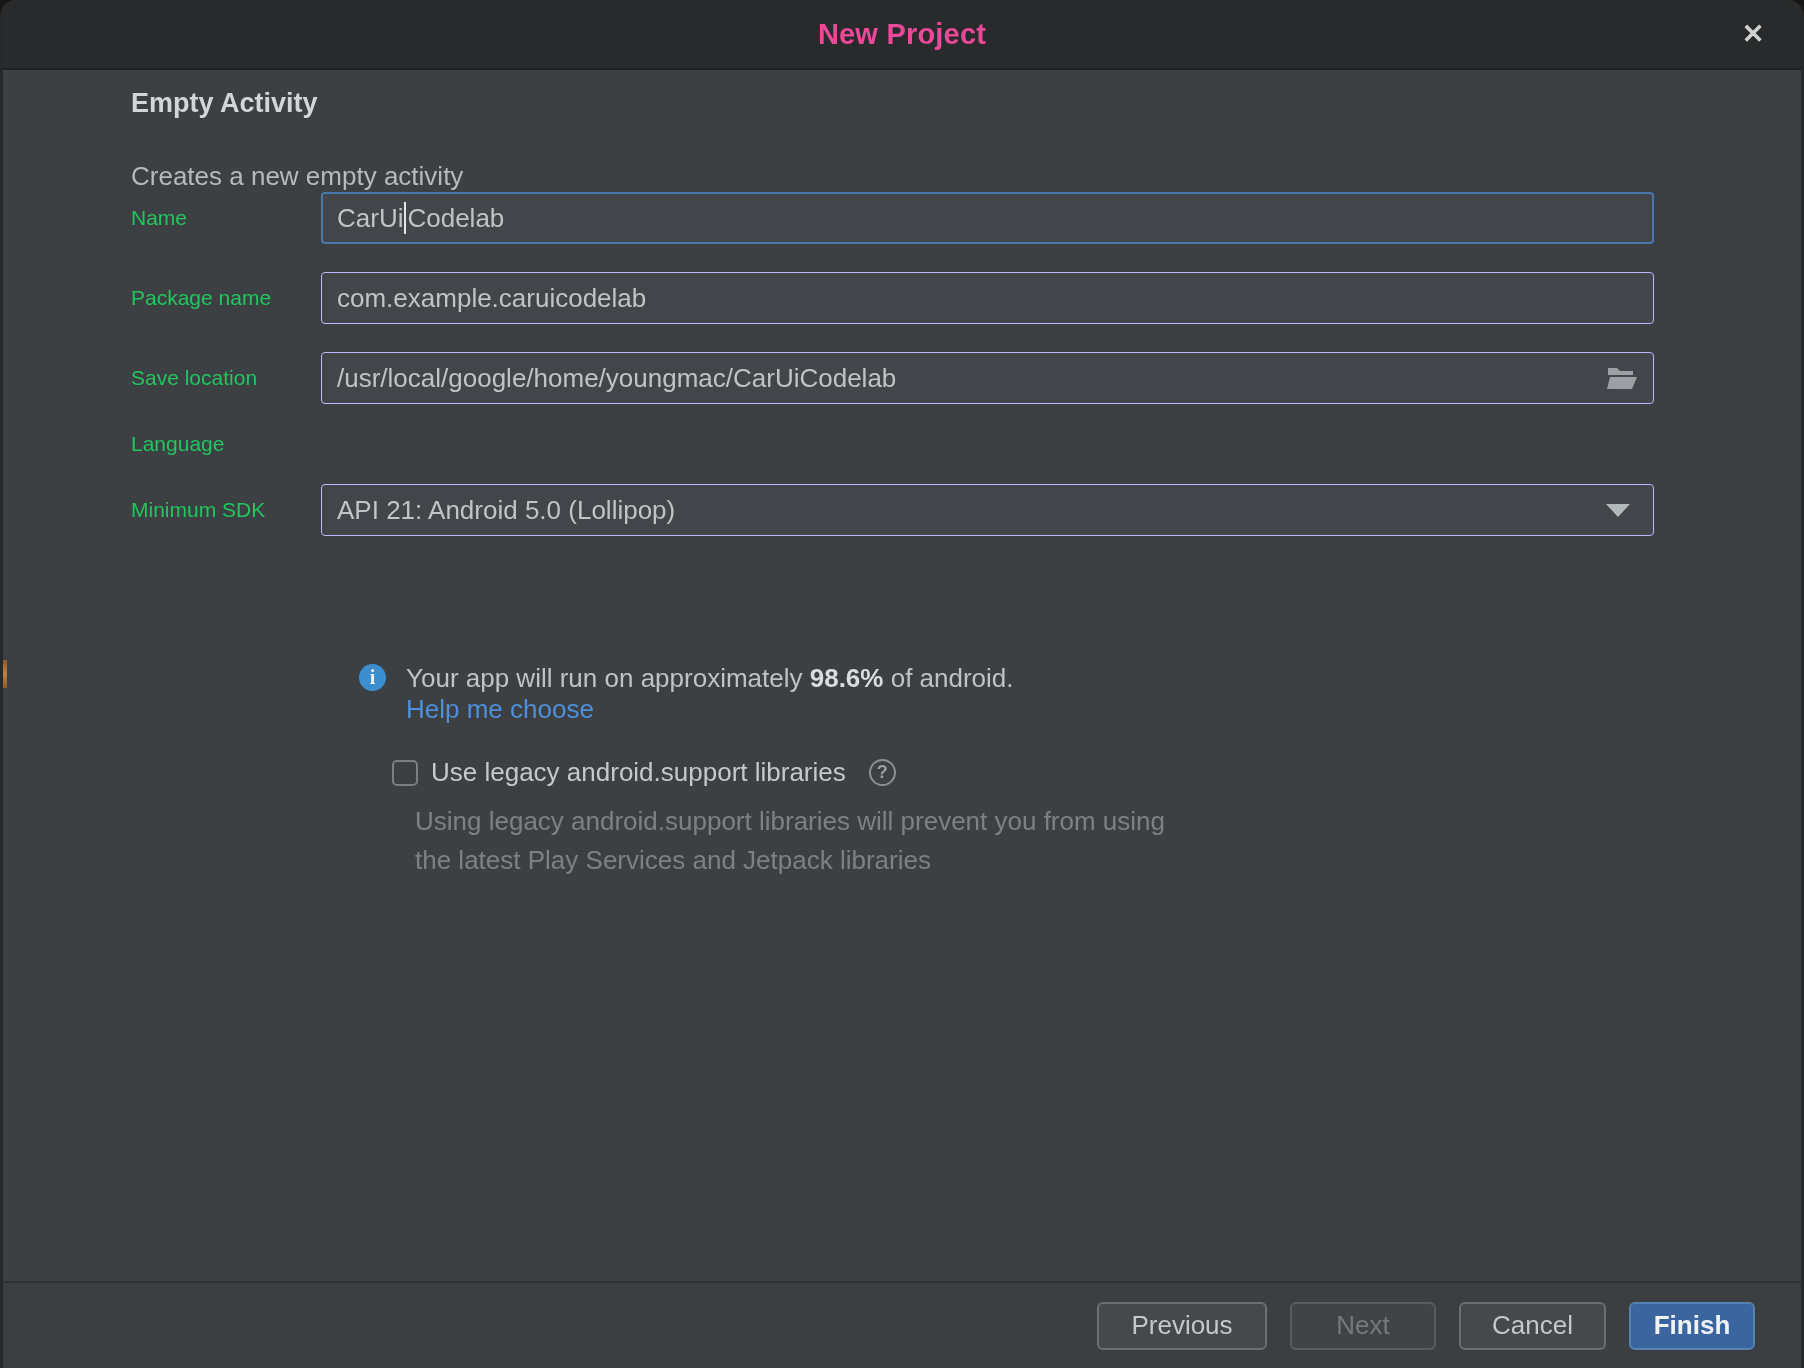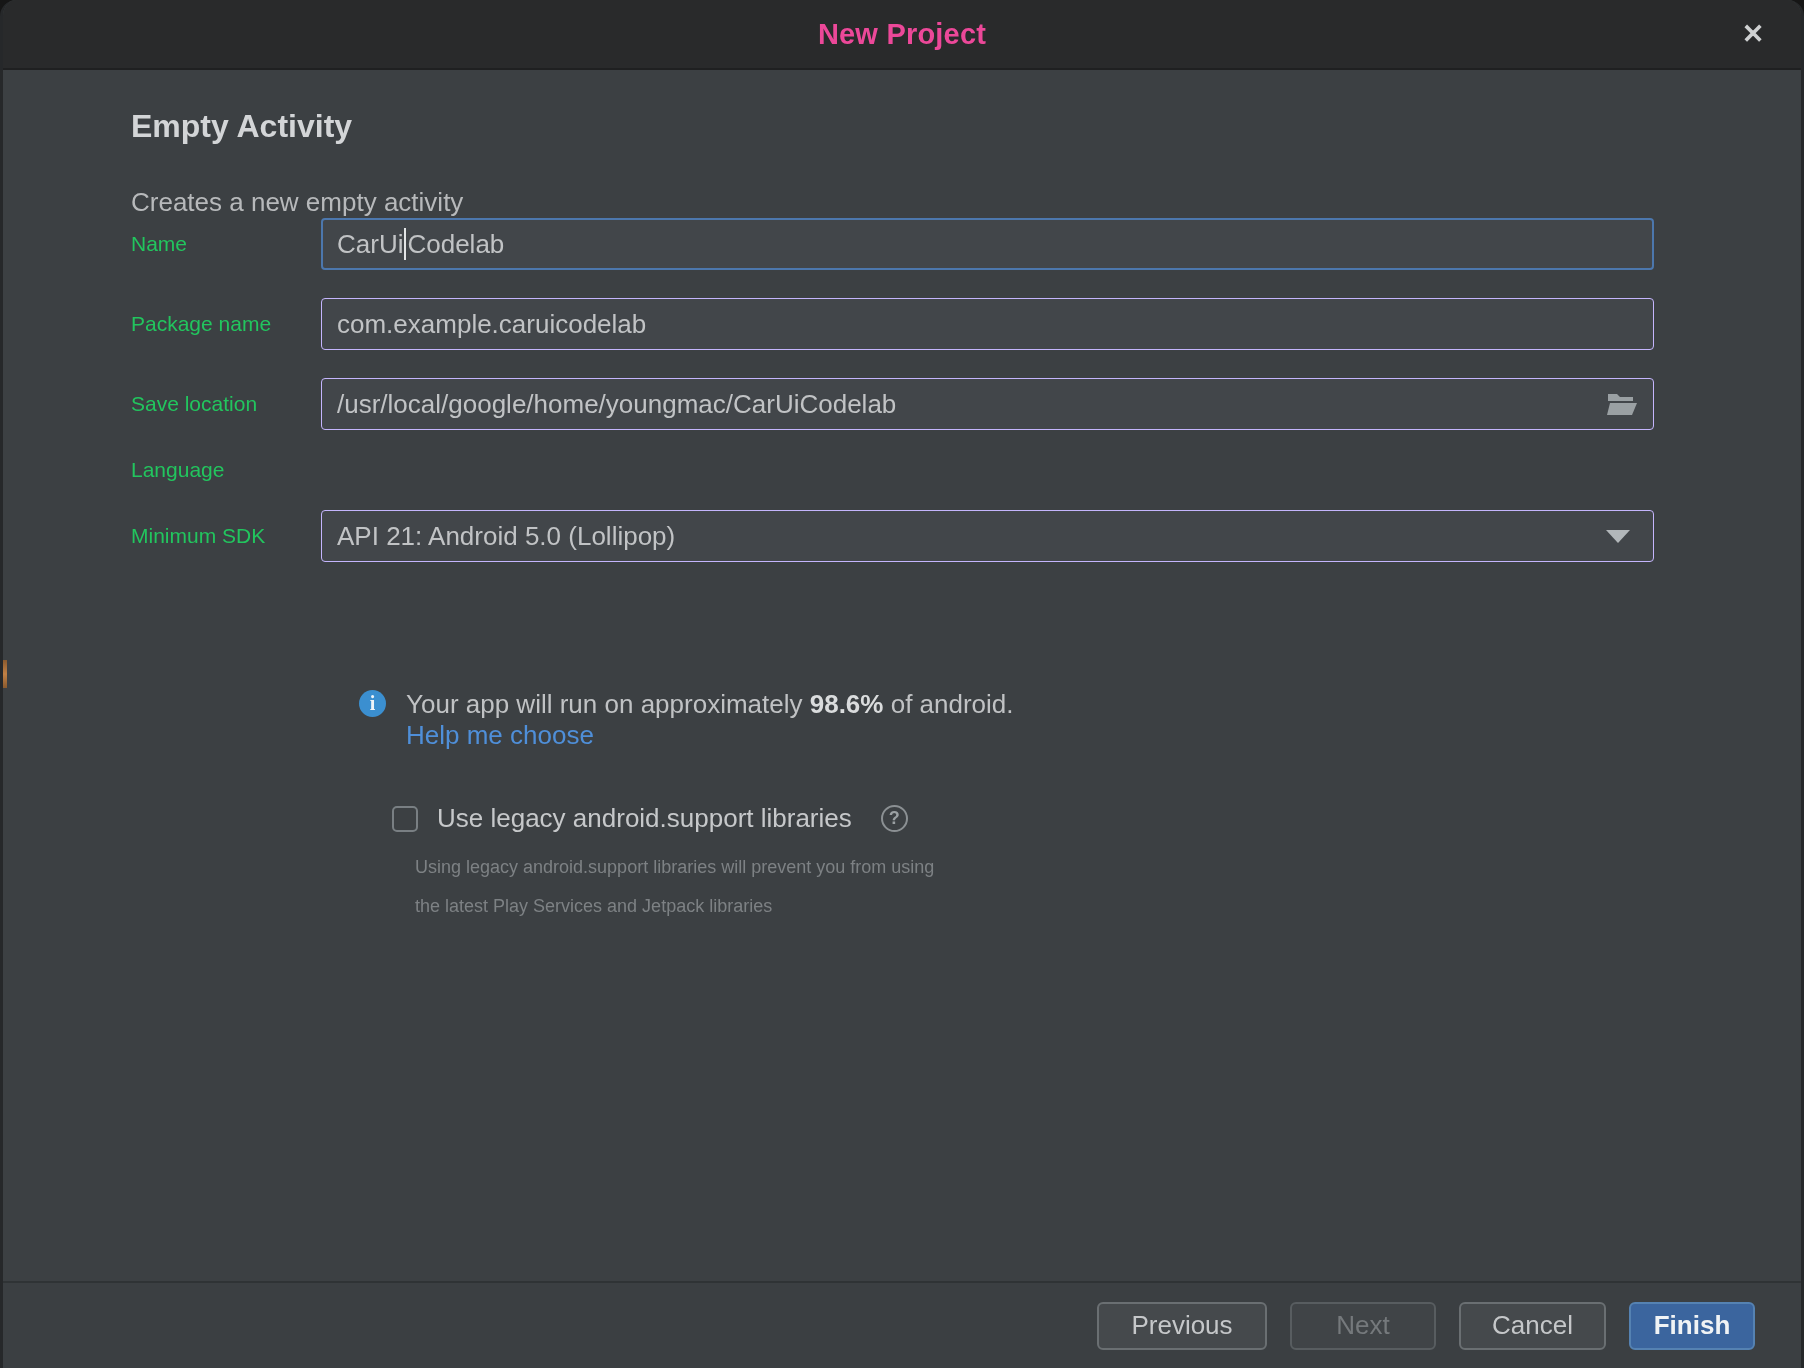--- a/index.html
+++ b/index.html
@@ -33,22 +33,22 @@
     color: #cfd1d2; font-size: 27px; font-weight: 700; cursor: pointer;
   }
 
   
   .content {
     position: relative;
     padding: 0 147px 0 128px;
     height: 1211px;
   }
   .heading {
-    padding-top: 38px;
-    color: #d3d5d7; font-size: 32px; font-weight: 700;
+    padding-top: 18px;
+    color: #d3d5d7; font-size: 27px; font-weight: 700;
   }
   .subheading {
     margin-top: 42px;
     color: #b7b9bb; font-size: 26px;
   }
 
   .form-row {
     display: flex; align-items: center;
     margin-bottom: 28px;
   }
@@ -99,38 +99,38 @@
   }
   .sdk-text { color: #c0c2c4; font-size: 26px; line-height: 32px; }
   .sdk-text .pct { font-weight: 700; color: #dadcdd; }
   .help-link {
     margin-left: 275px;
     color: #4f8fd9; font-size: 26px; cursor: pointer; width: max-content;
   }
 
   
   .legacy-row {
-    margin-top: 52px; margin-left: 239px;
-    display: flex; align-items: center; gap: 19px; padding-left: 22px;
+    margin-top: 32px; margin-left: 239px;
+    display: flex; align-items: center; gap: 13px; padding-left: 22px;
   }
   .checkbox {
     width: 26px; height: 26px;
     border: 2px solid #797f83; border-radius: 5px;
     background: transparent; cursor: pointer;
   }
   .legacy-label { color: #c6c8ca; font-size: 26px; cursor: default; }
   .help-circle {
     width: 27px; height: 27px; margin-left: 10px;
     border: 2px solid #8b9093; border-radius: 50%;
     display: flex; align-items: center; justify-content: center;
     color: #9ba0a3; font-size: 18px; font-weight: 700; cursor: pointer;
   }
   .legacy-desc {
     margin-top: 14px; margin-left: 284px;
-    color: #7d8184; font-size: 18px; line-height: 39px;
+    color: #7d8184; font-size: 26px; line-height: 39px;
   }
 
   
   .footer {
     position: absolute; left: 0; right: 0; bottom: 0;
     height: 87px;
     background: #3b3f42;
     border-top: 2px solid #2f3335;
     display: flex; align-items: center; justify-content: flex-end;
     gap: 23px; padding-right: 46px;

